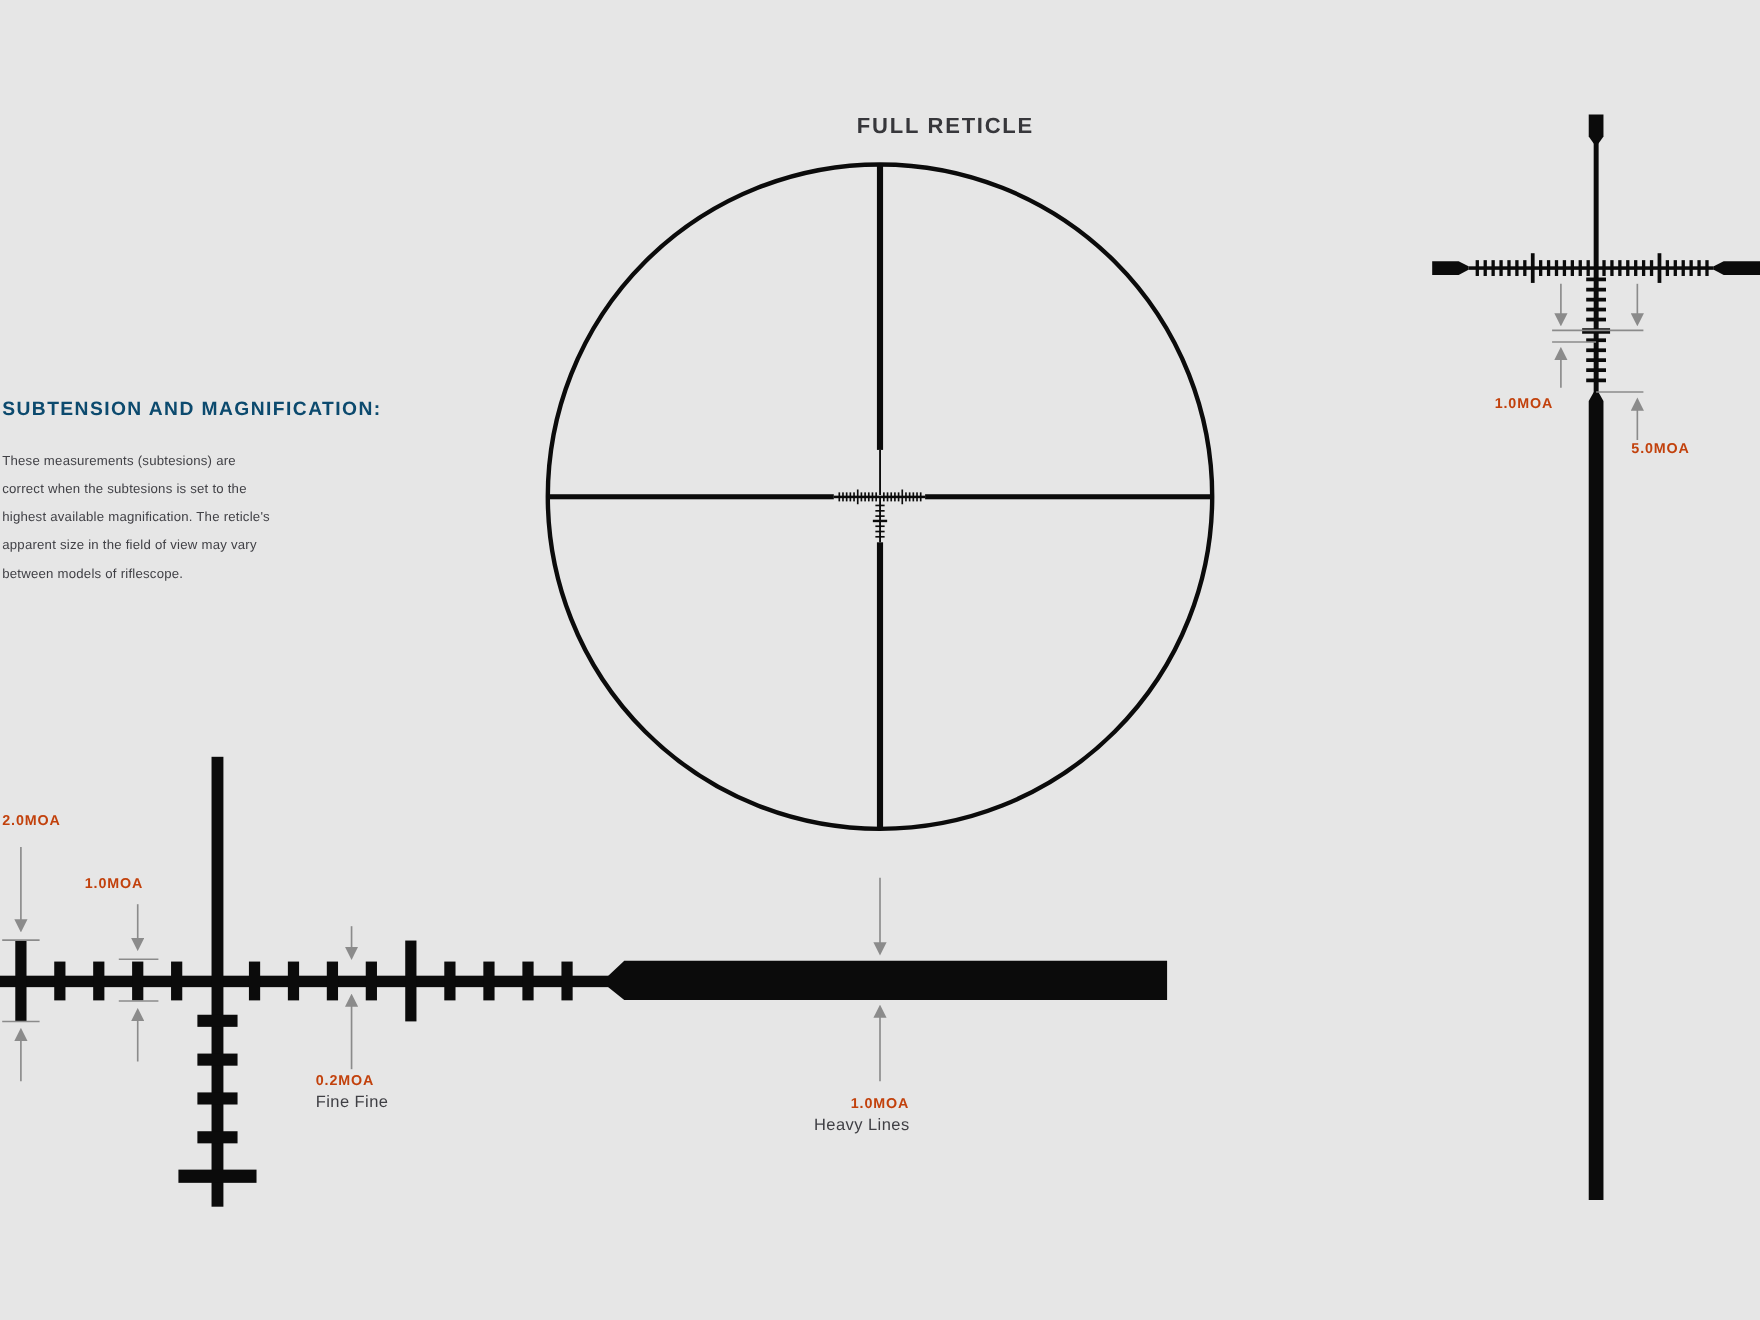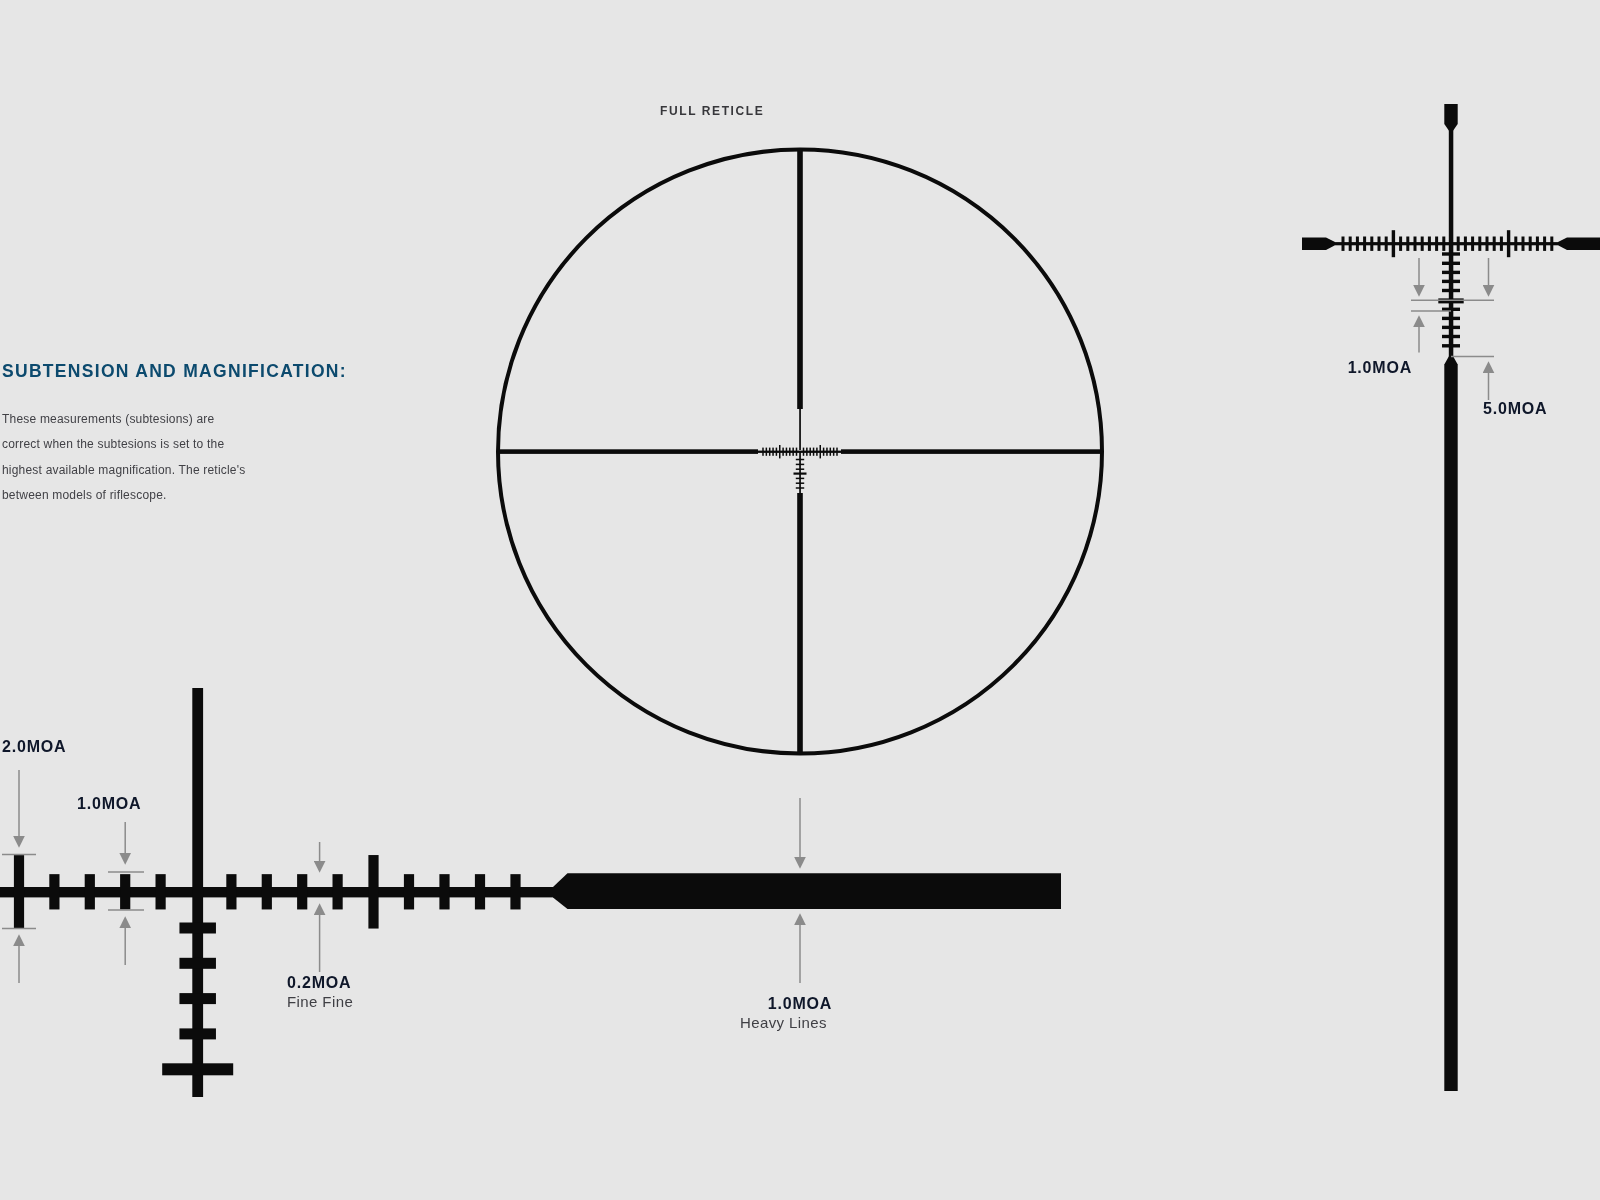--- a/index.html
+++ b/index.html
@@ -7,36 +7,36 @@
     width:1600px;height:1200px;
     background:#e6e6e6;
     font-family:"Liberation Sans", sans-serif;
     position:relative;
     overflow:hidden;
   }
   #canvas{position:absolute;left:0;top:0;width:1600px;height:1200px;}
   svg{position:absolute;left:0;top:0;}
   .lbl{
     position:absolute;
-    color:#0f172a;
+    color:#c2410c;
     font-weight:700;
-    font-size:16px;
+    font-size:13px;
     letter-spacing:0.8px;
     white-space:nowrap;
   }
   .caption{
     font-weight:400;
     font-size:15px;
     letter-spacing:0.4px;
     color:#3f3f44;
   }
   #page-title{
     left:660px;top:104px;width:280px;
-    text-align:left;
-    font-size:12px;letter-spacing:1.6px;
+    text-align:right;
+    font-size:20px;letter-spacing:1.6px;
     color:#37373b;
   }
   #info-heading{
     position:absolute;left:2px;top:361px;
     font-weight:700;font-size:17.5px;letter-spacing:1.3px;
     color:#0c4a6e;white-space:nowrap;
   }
   #info-body{
     position:absolute;left:2px;top:407px;width:340px;
     font-size:12px;line-height:25.4px;letter-spacing:0.2px;
@@ -217,20 +217,21 @@
     </g>
   </svg>
 
   <div id="page-title" class="lbl">FULL RETICLE</div>
 
   <div id="info-heading">SUBTENSION AND MAGNIFICATION:</div>
   <div id="info-body">
     <div>These measurements (subtesions) are</div>
     <div>correct when the subtesions is set to the</div>
     <div>highest available magnification. The reticle's</div>
+    <div>apparent size in the field of view may vary</div>
     <div>between models of riflescope.</div>
   </div>
 
   <div class="lbl lbl-2moa">2.0MOA</div>
   <div class="lbl lbl-1moa">1.0MOA</div>
   <div class="lbl lbl-02moa">0.2MOA</div>
   <div class="lbl caption lbl-fine">Fine Fine</div>
   <div class="lbl lbl-heavyv">1.0MOA</div>
   <div class="lbl caption lbl-heavyc">Heavy Lines</div>
   <div class="lbl lbl-r1moa">1.0MOA</div>

